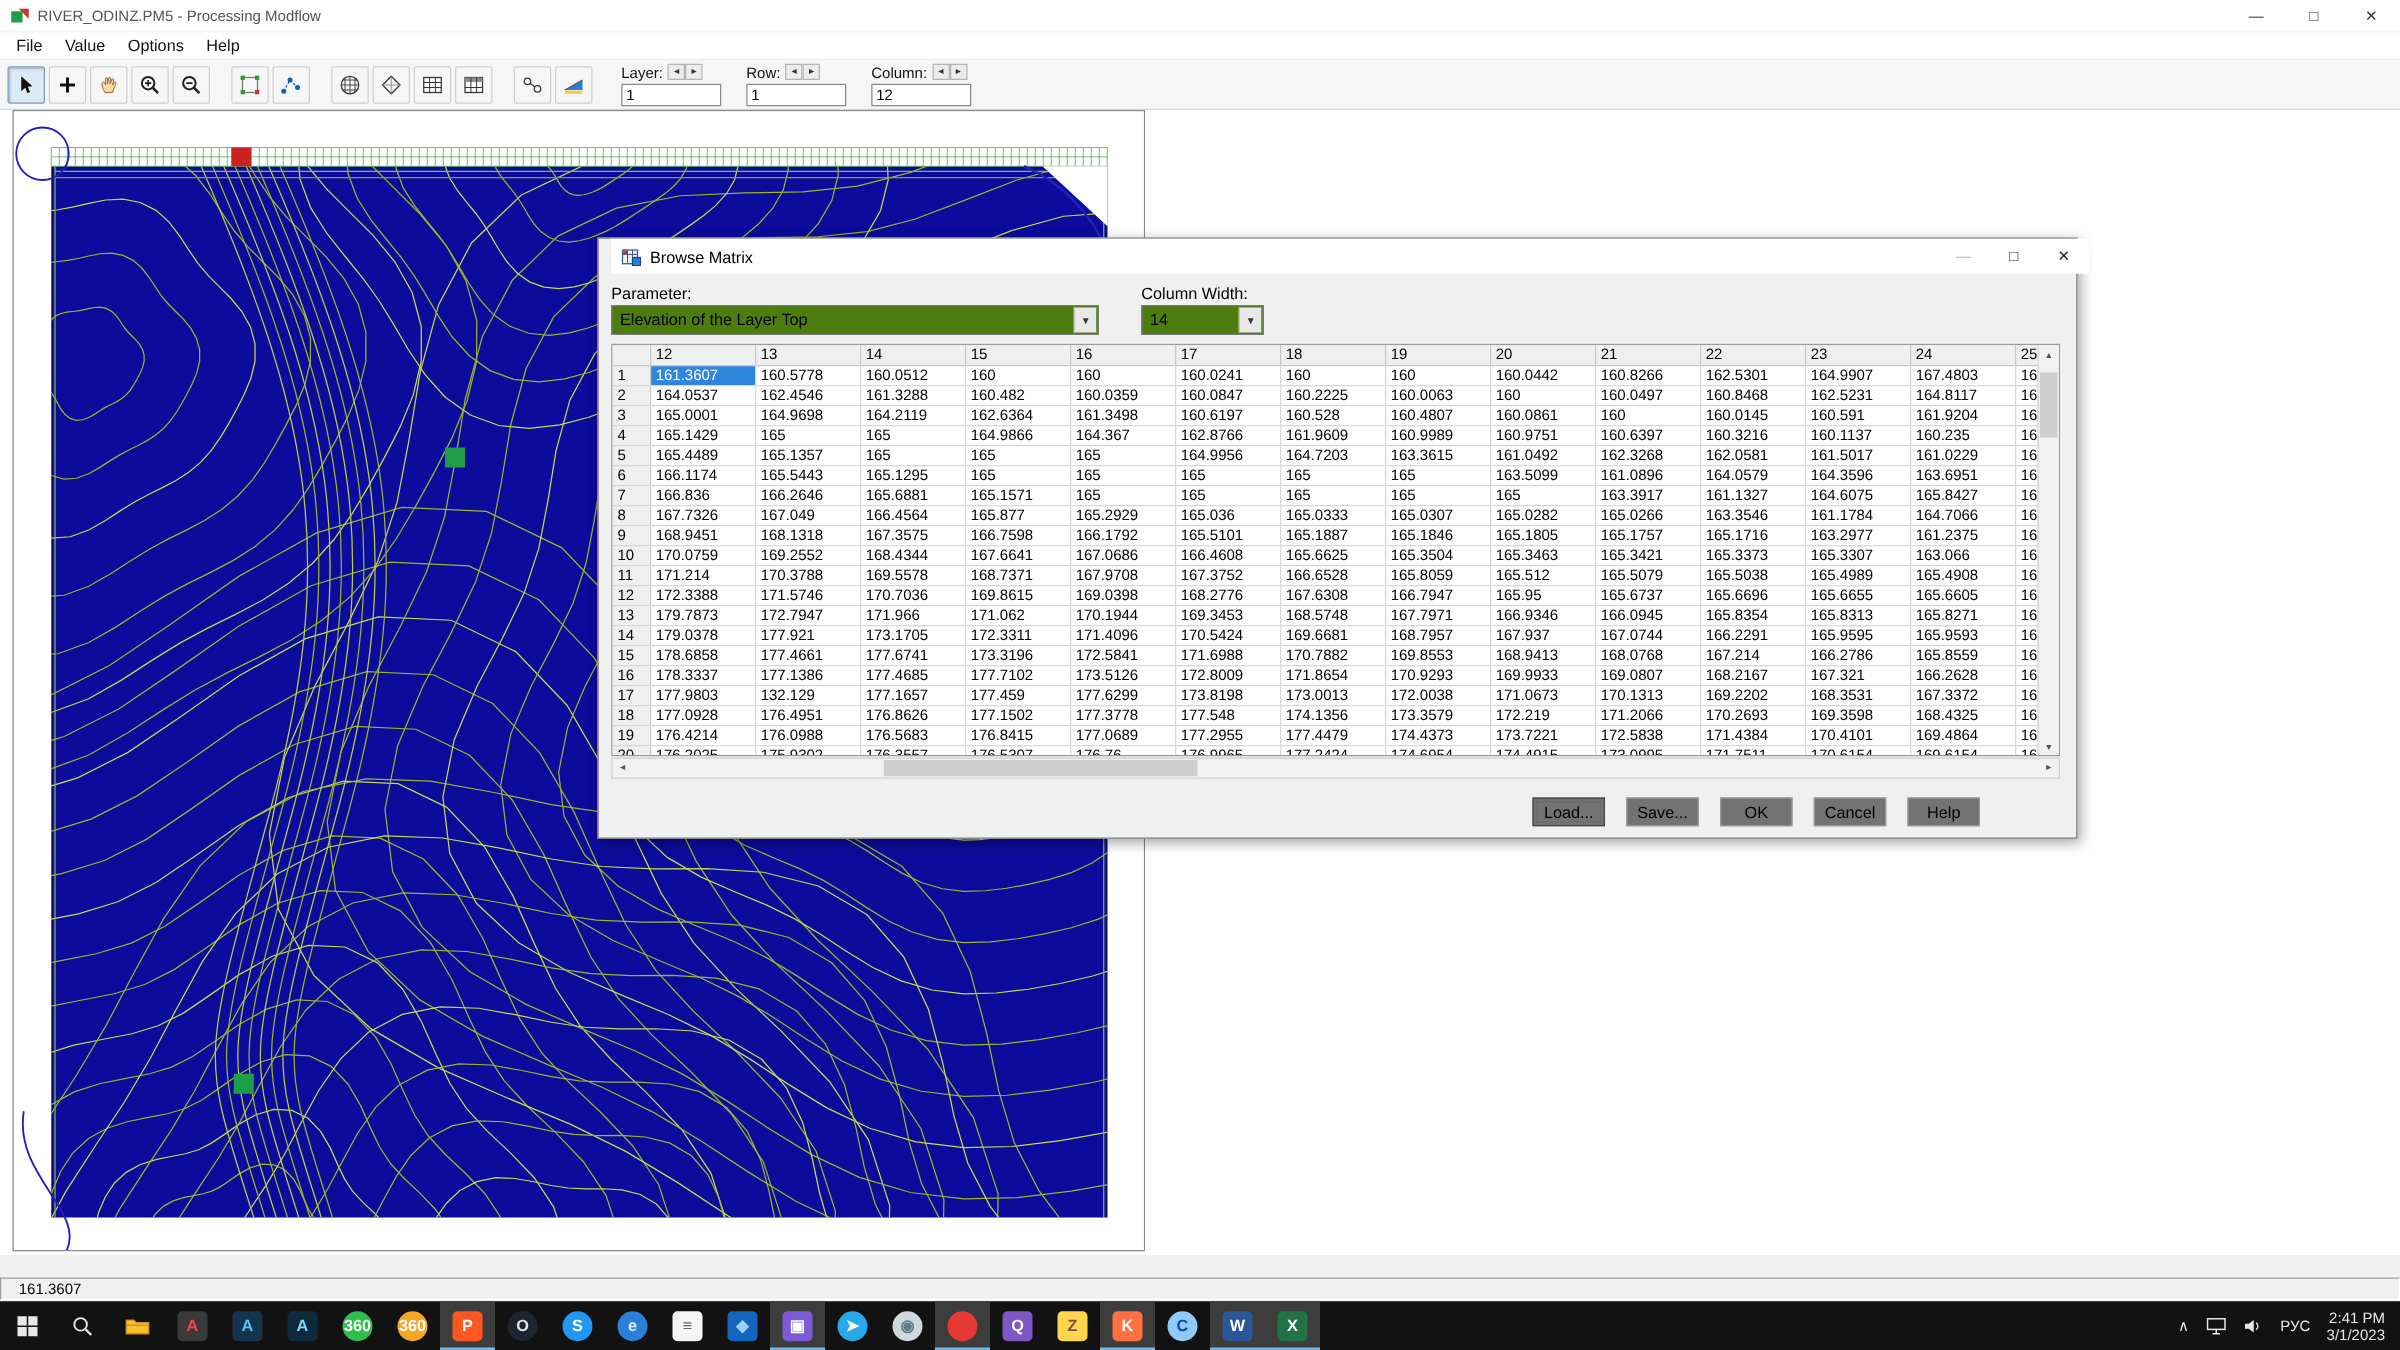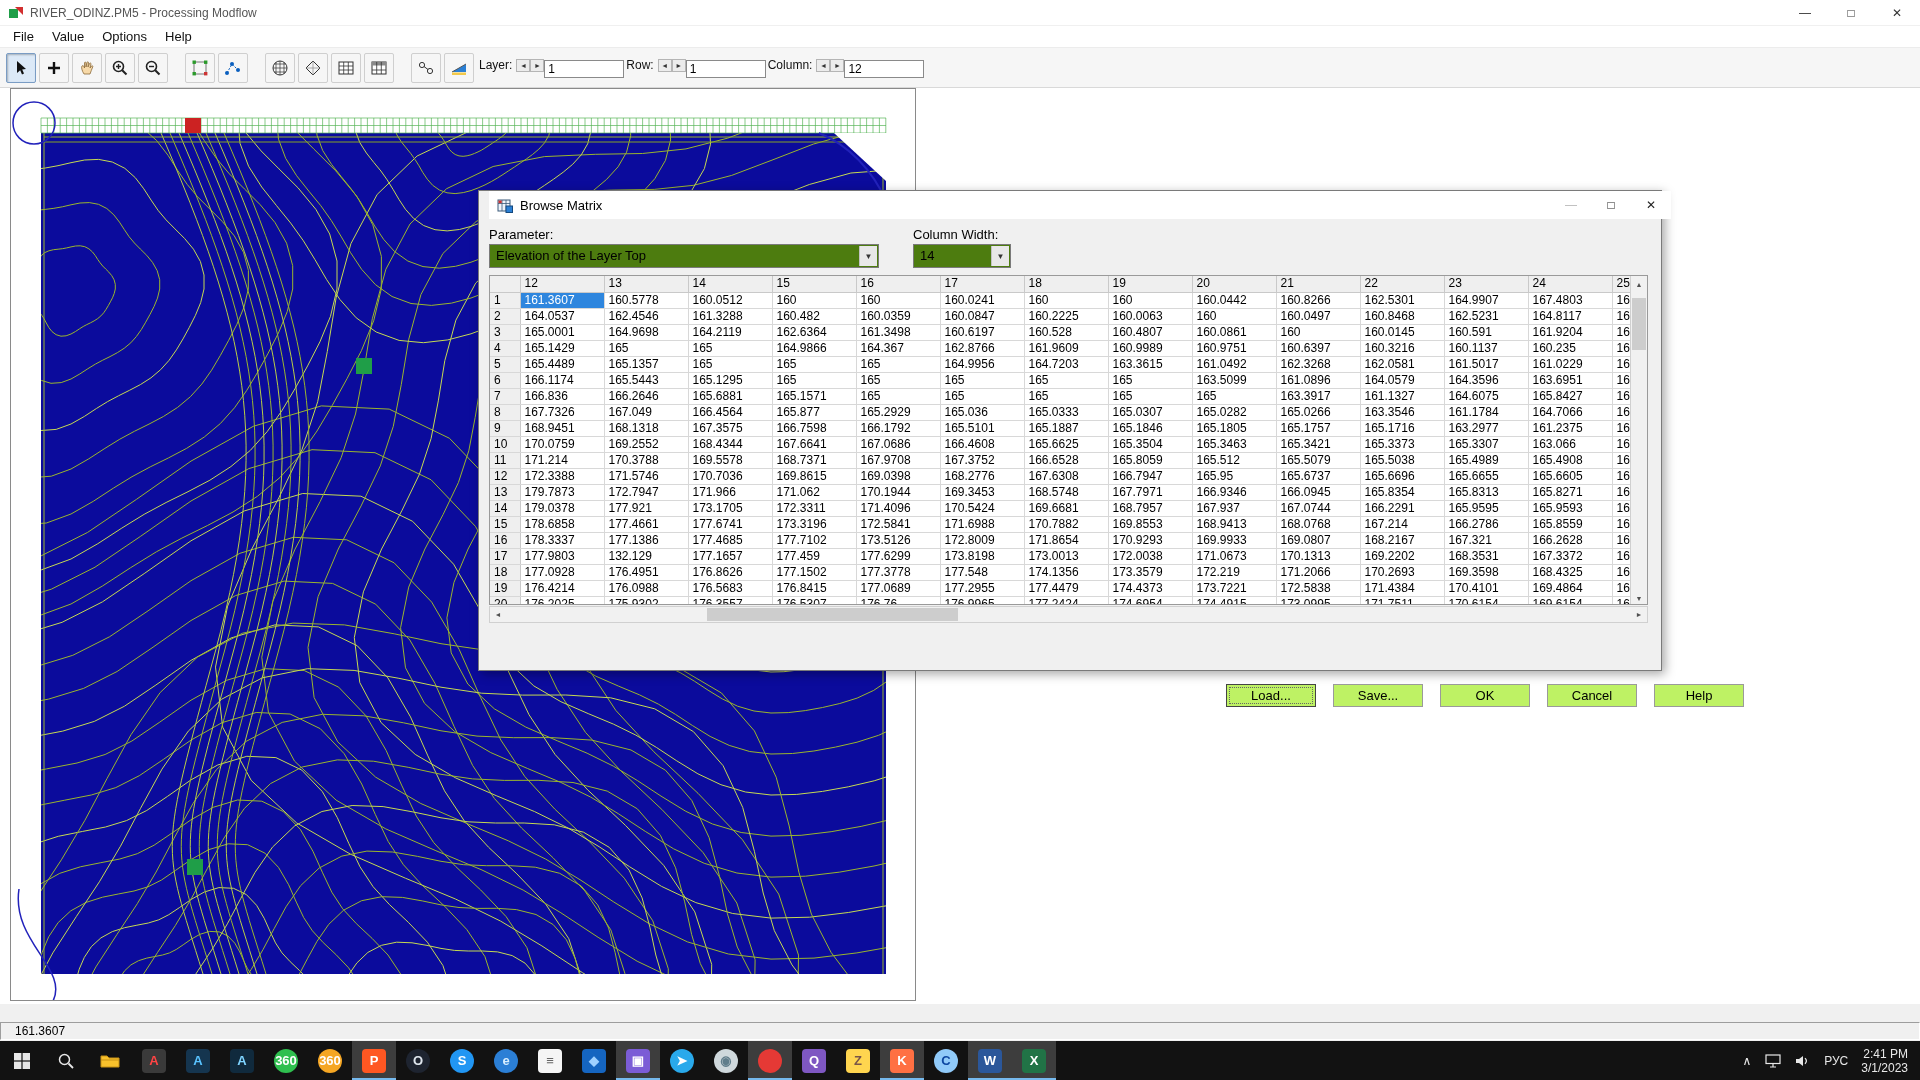--- a/index.html
+++ b/index.html
@@ -12,21 +12,21 @@
   .wincontrols { margin-left:auto; display:flex; height:100%; }
   .wincontrols .wbtn { width:46px; height:100%; display:flex; align-items:center; justify-content:center; font-size:12px; color:#333; }
 
   .menubar { position:absolute; left:0; top:26px; width:1920px; height:22px; background:#fff; display:flex; align-items:center; padding-left:4px; border-bottom:1px solid #ececec; }
   .menubar .mitem { font-size:13px; color:#111; padding:2px 9px; }
 
   .toolbar { position:absolute; left:0; top:48px; width:1920px; height:40px; background:#f6f6f6; border-bottom:1px solid #d9d9d9; display:flex; align-items:center; padding-left:6px; }
   .tbtn { width:30px; height:30px; background:#f6f6f6; border:1px solid #cfcfcf; border-radius:2px; margin-right:3px; display:flex; align-items:center; justify-content:center; }
   .tbtn.pressed { background:#dce9f7; border-color:#7a9cc4; box-shadow:inset 1px 1px 2px rgba(0,0,0,.25); }
   .tgap { width:14px; }
-  .spingroup { display:flex; margin-left:2px; }
+  .spingroup { display:flex; flex-direction:column; margin-left:20px; }
   .spintop { display:flex; align-items:center; height:15px; }
   .spintop .slabel { font-size:12px; color:#111; margin-right:4px; }
   .spinbtn { width:14px; height:13px; border:1px solid #b5b5b5; background:#ececec; font-size:7px; line-height:11px; text-align:center; color:#333; }
   .spininput { width:80px; height:18px; border:1px solid #8a8a8a; background:#fff; font-size:12px; padding:0 3px; font-family:"Liberation Sans", sans-serif; margin-top:2px; }
 
   
   .workspace { position:absolute; left:0; top:88px; width:1920px; height:916px; background:#fff; }
   .map-window { position:absolute; left:10px; top:0px; width:906px; height:913px; background:#fff; border:1px solid #8a8a8a; overflow:hidden; }
   .map-window svg { display:block; }
 
@@ -50,21 +50,21 @@
   table.matrix td.sel { background:#2e86de; color:#fff; }
 
   .vsb { position:absolute; right:0; top:0; width:17px; height:330px; background:#f1f1f1; border-left:1px solid #d0d0d0; }
   .vsb .sbtn { position:absolute; left:0; width:16px; height:16px; font-size:7px; display:flex; align-items:center; justify-content:center; color:#505050; background:#f1f1f1; }
   .vsb .sthumb { position:absolute; left:1px; width:14px; top:22px; height:52px; background:#cdcdcd; }
   .hsb { position:absolute; left:10px; top:415px; width:1159px; height:17px; background:#f1f1f1; border:1px solid #d0d0d0; }
   .hsb .sbtn { position:absolute; top:0; width:16px; height:15px; font-size:7px; display:flex; align-items:center; justify-content:center; color:#505050; }
   .hsb .sthumb { position:absolute; top:1px; height:13px; left:217px; width:251px; background:#cdcdcd; }
 
   .dlg-buttons { position:absolute; left:747px; top:447px; display:flex; gap:17px; }
-  .dbtn { width:90px; height:23px; background:#bef264; border:1px solid #9a9a9a; font-size:13px; font-family:"Liberation Sans", sans-serif; color:#000; display:flex; align-items:center; justify-content:center;margin-top:46px; }
+  .dbtn { width:58px; height:23px; background:#737373; border:1px solid #9a9a9a; font-size:13px; font-family:"Liberation Sans", sans-serif; color:#000; display:flex; align-items:center; justify-content:center; }
   .dbtn.default { border:1px solid #444; outline:1px dotted #666; outline-offset:-4px; }
 
   
   .statusbar { position:absolute; left:0; top:1004px; width:1920px; height:17px; background:#f0f0f0; display:flex; }
   .panel { border:1px solid; border-color:#9d9d9d #ffffff #ffffff #9d9d9d; font-size:12px; color:#000; display:flex; align-items:center; padding:0 8px; white-space:nowrap; overflow:hidden;margin-top:48px; }
   .panel.p0 { width:263px; padding-left:36px; }
   .panel.p1 { width:68px; }
   .panel.p2 { width:183px; }
   .panel.p3 { flex:1; }
   .valuebar { position:absolute; left:0; top:1021px; width:1920px; height:20px; background:#f0f0f0; }

